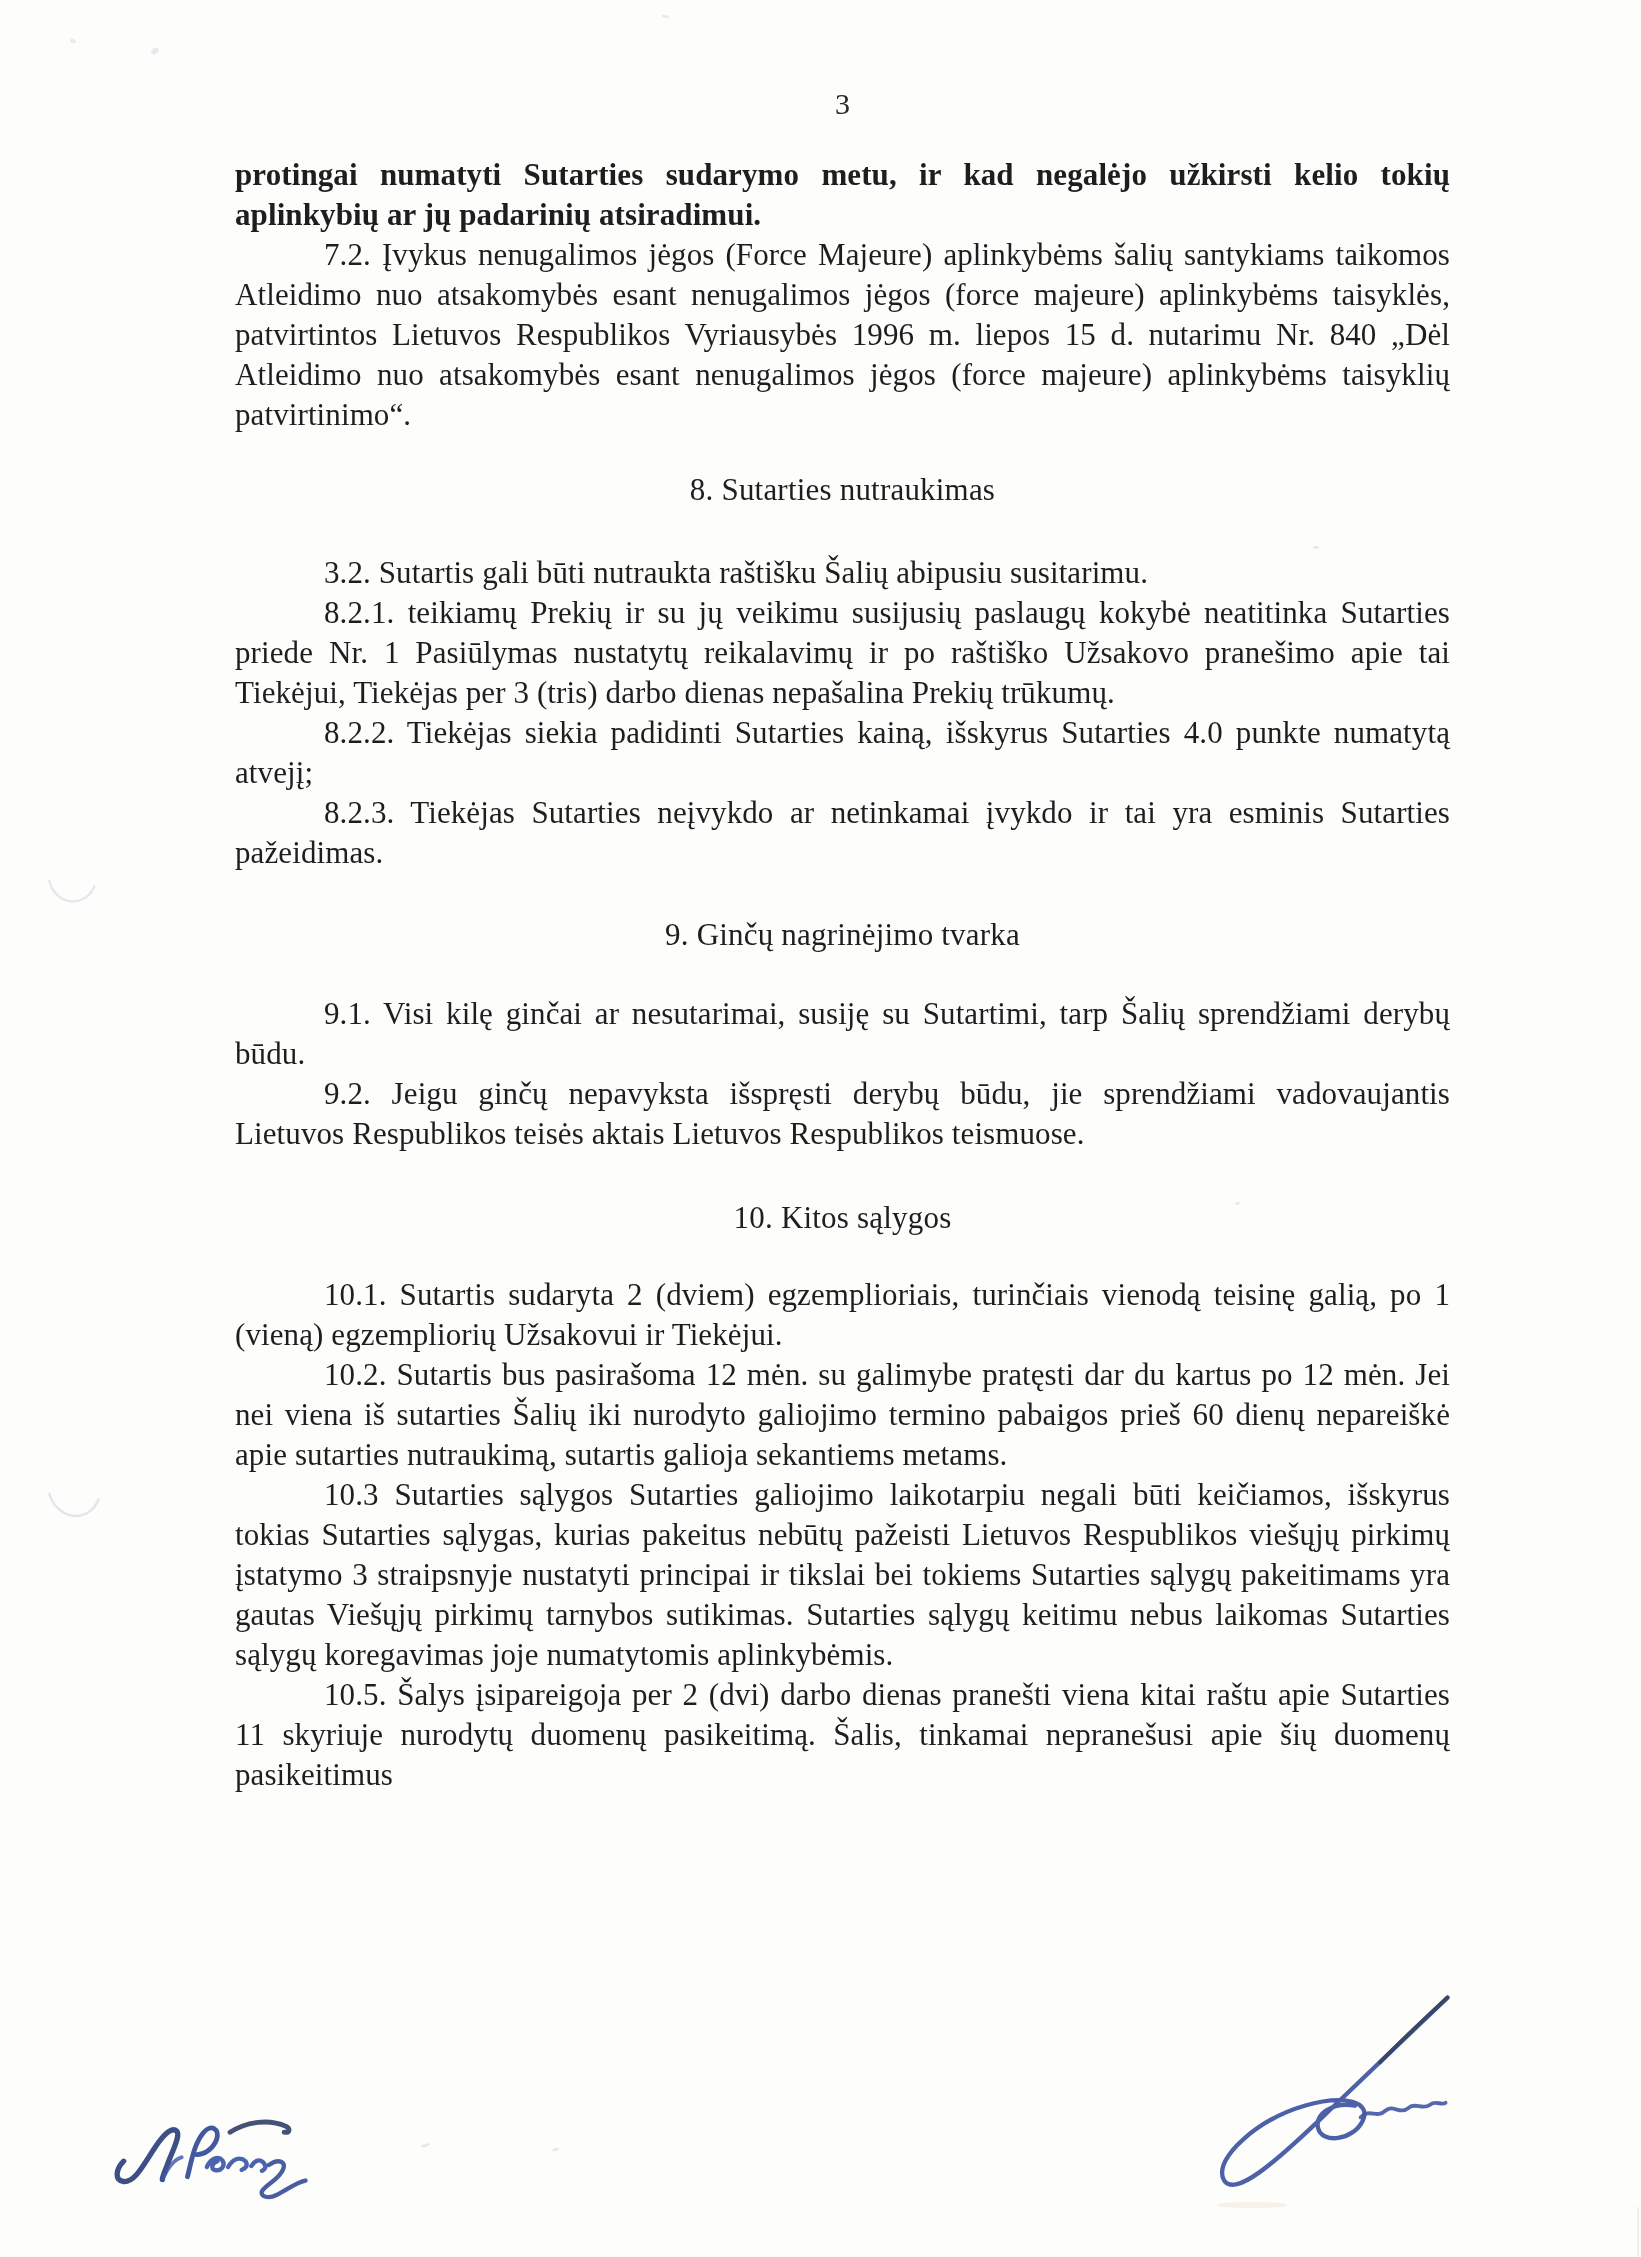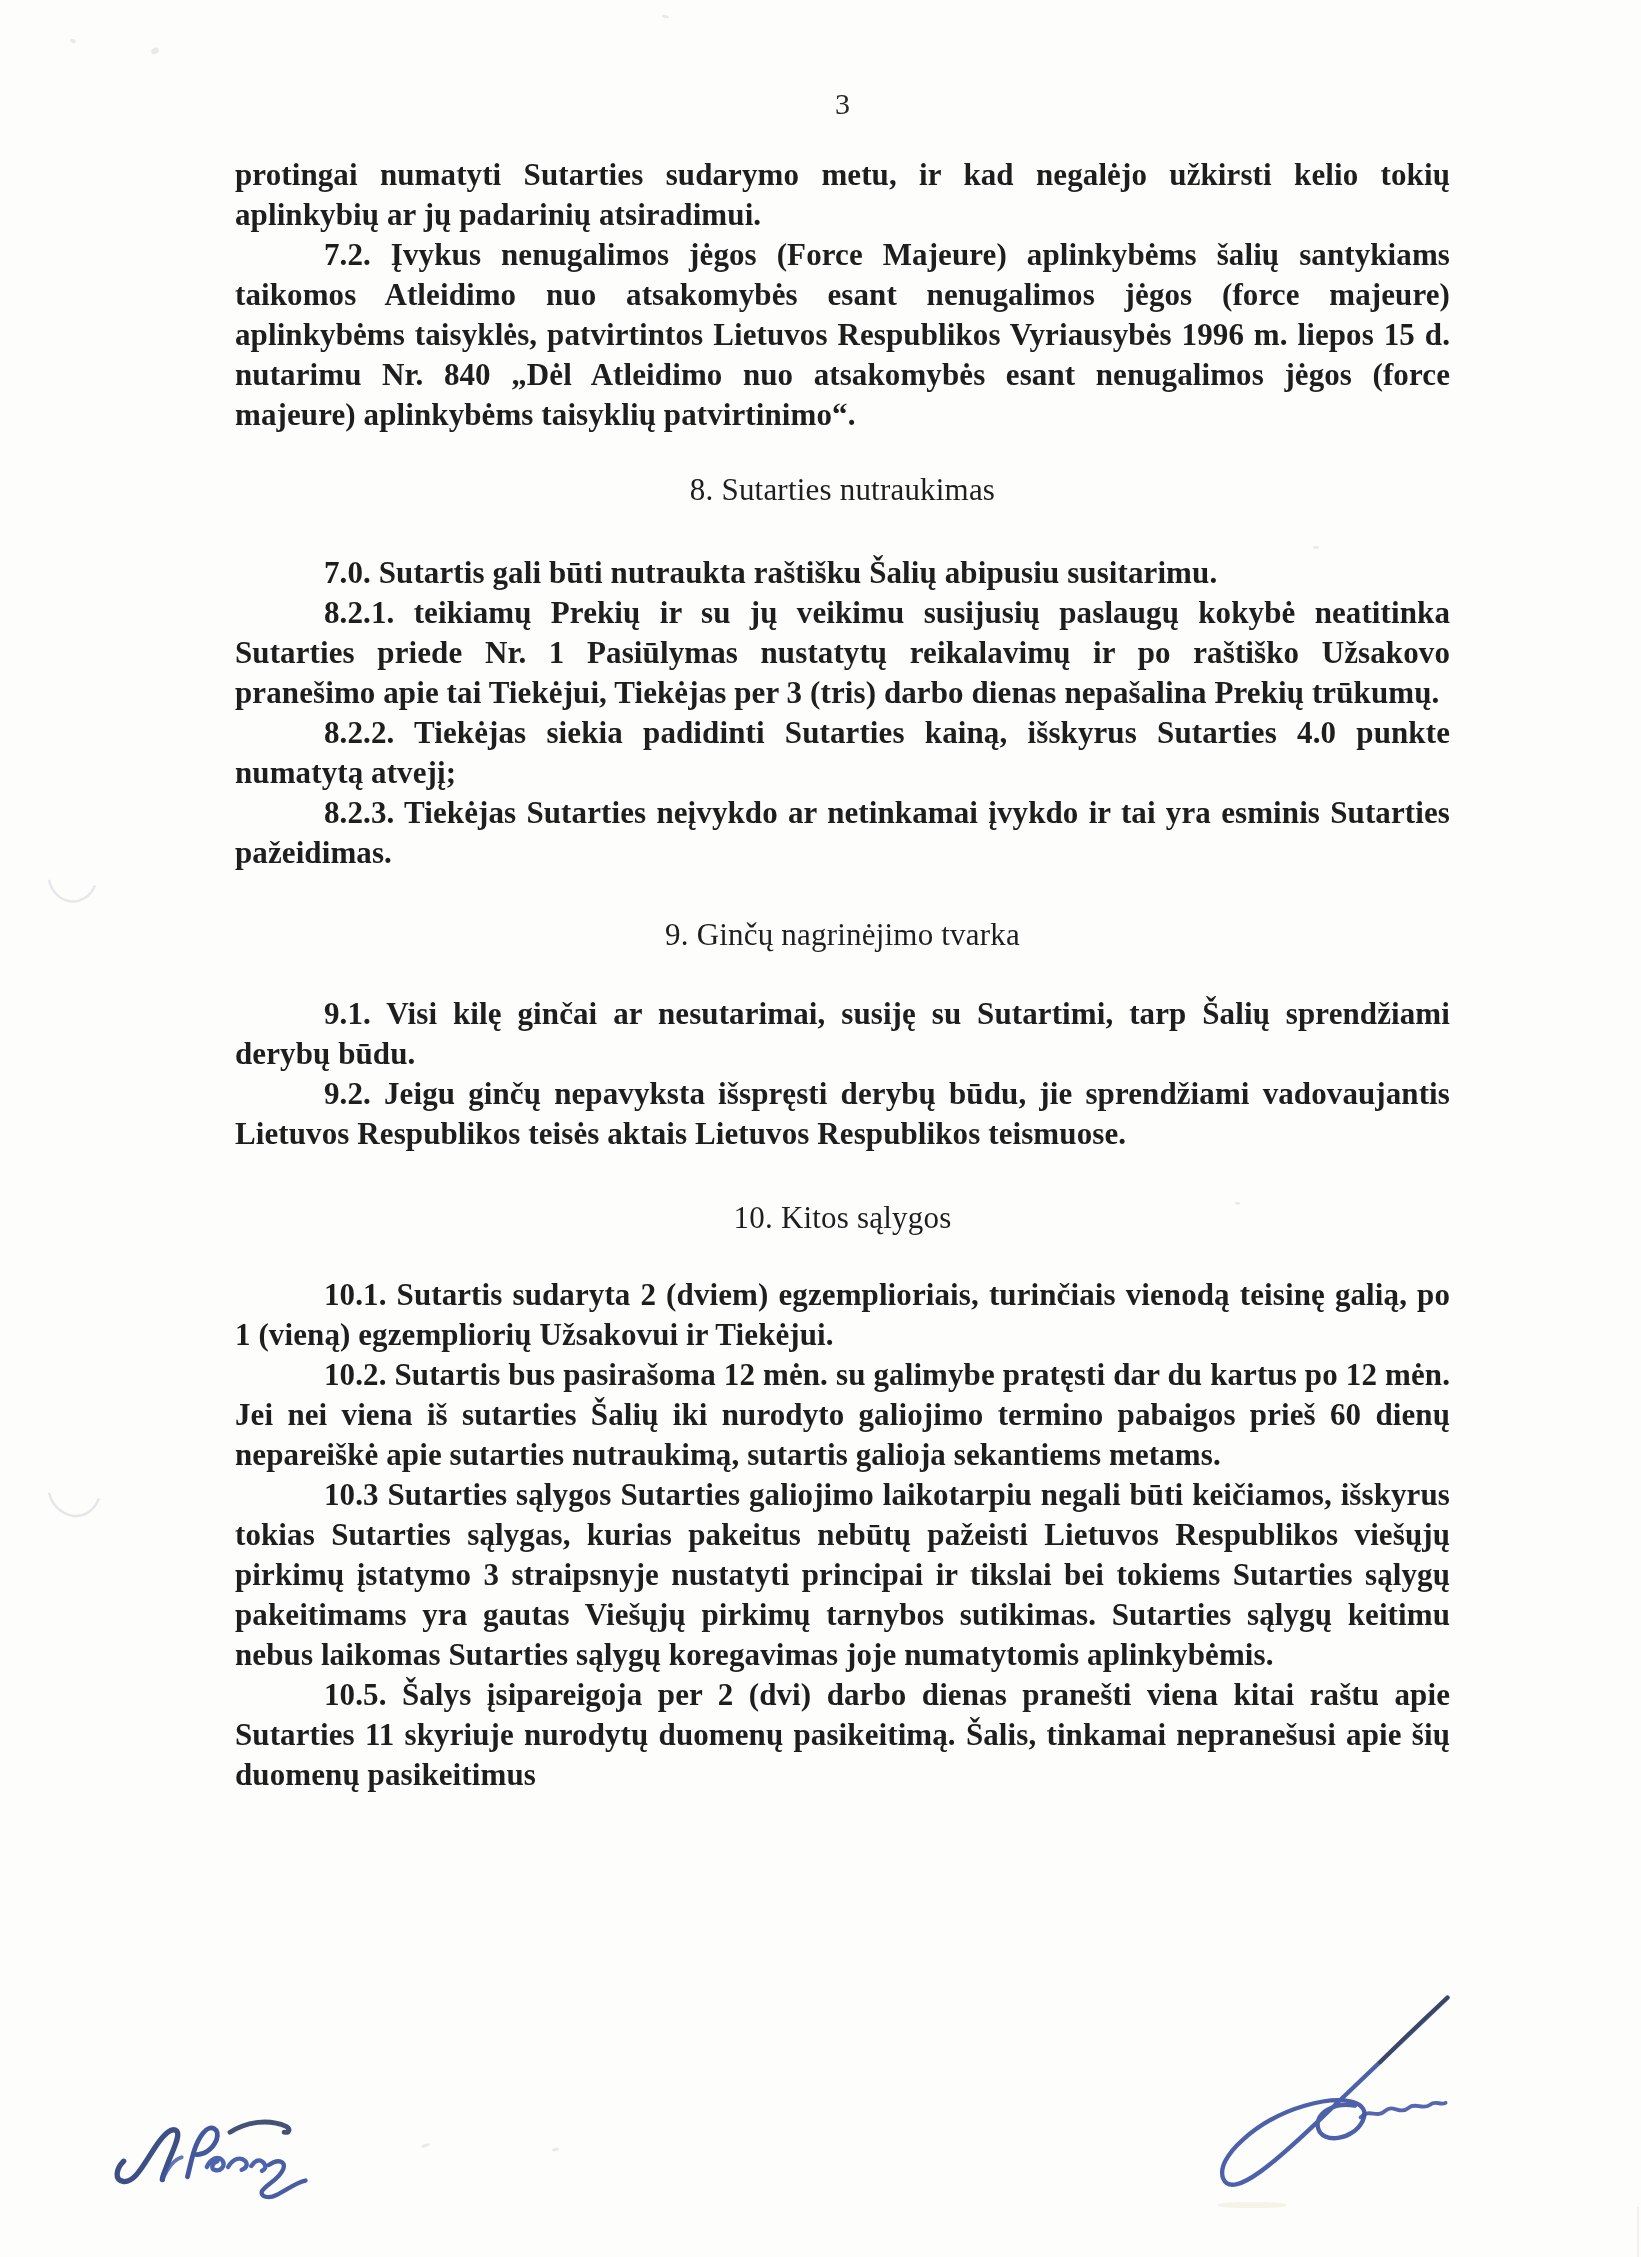--- a/index.html
+++ b/index.html
@@ -30,21 +30,21 @@
     position: absolute;
     left: 235px;
     top: 155px;
     width: 1215px;
     font-size: 31px;
     line-height: 40px;
     text-align: justify;
     letter-spacing: 0.1px;
   }
   .doc p { margin: 0; padding: 0; }
-  .doc .indent { text-indent: 89px; font-weight: bold; }
+  .doc .indent { text-indent: 89px; }
   .doc .noindent { text-indent: 0; font-weight: bold; }
   .heading {
     font-weight: normal;
     text-align: center;
     text-indent: 0;
     letter-spacing: 0.2px;
   }
   .heading-8  { margin: 35px 0 43px 0 !important; }
   .heading-9  { margin: 42px 0 39px 0 !important; text-align: center; }
   .heading-10 { margin: 44px 0 37px 0 !important; }
@@ -78,21 +78,21 @@
 <body>
 
 <div class="page">
 
   <div class="page-number">3</div>
 
   <div class="doc">
     <p class="noindent">protingai numatyti Sutarties sudarymo metu, ir kad negalėjo užkirsti kelio tokių aplinkybių ar jų padarinių atsiradimui.</p>
     <p class="indent">7.2. Įvykus nenugalimos jėgos (Force Majeure) aplinkybėms šalių santykiams taikomos Atleidimo nuo atsakomybės esant nenugalimos jėgos (force majeure) aplinkybėms taisyklės, patvirtintos Lietuvos Respublikos Vyriausybės 1996 m. liepos 15 d. nutarimu Nr. 840 „Dėl Atleidimo nuo atsakomybės esant nenugalimos jėgos (force majeure) aplinkybėms taisyklių patvirtinimo“.</p>
     <p class="heading heading-8">8. Sutarties nutraukimas</p>
-    <p class="indent">7.0. Sutartis gali būti nutraukta raštišku Šalių abipusiu susitarimu.</p>
+    <p class="indent">3.2. Sutartis gali būti nutraukta raštišku Šalių abipusiu susitarimu.</p>
     <p class="indent">8.2.1. teikiamų Prekių ir su jų veikimu susijusių paslaugų kokybė neatitinka Sutarties priede Nr. 1 Pasiūlymas nustatytų reikalavimų ir po raštiško Užsakovo pranešimo apie tai Tiekėjui, Tiekėjas per 3 (tris) darbo dienas nepašalina Prekių trūkumų.</p>
     <p class="indent">8.2.2. Tiekėjas siekia padidinti Sutarties kainą, išskyrus Sutarties 4.0 punkte numatytą atvejį;</p>
     <p class="indent">8.2.3. Tiekėjas Sutarties neįvykdo ar netinkamai įvykdo ir tai yra esminis Sutarties pažeidimas.</p>
     <p class="heading heading-9">9. Ginčų nagrinėjimo tvarka</p>
     <p class="indent">9.1. Visi kilę ginčai ar nesutarimai, susiję su Sutartimi, tarp Šalių sprendžiami derybų būdu.</p>
     <p class="indent">9.2. Jeigu ginčų nepavyksta išspręsti derybų būdu, jie sprendžiami vadovaujantis Lietuvos Respublikos teisės aktais Lietuvos Respublikos teismuose.</p>
     <p class="heading heading-10">10. Kitos sąlygos</p>
     <p class="indent">10.1. Sutartis sudaryta 2 (dviem) egzemplioriais, turinčiais vienodą teisinę galią, po 1 (vieną) egzempliorių Užsakovui ir Tiekėjui.</p>
     <p class="indent">10.2. Sutartis bus pasirašoma 12 mėn. su galimybe pratęsti dar du kartus po 12 mėn. Jei nei viena iš sutarties Šalių iki nurodyto galiojimo termino pabaigos prieš 60 dienų nepareiškė apie sutarties nutraukimą, sutartis galioja sekantiems metams.</p>
     <p class="indent">10.3 Sutarties sąlygos Sutarties galiojimo laikotarpiu negali būti keičiamos, išskyrus tokias Sutarties sąlygas, kurias pakeitus nebūtų pažeisti Lietuvos Respublikos viešųjų pirkimų įstatymo 3 straipsnyje nustatyti principai ir tikslai bei tokiems Sutarties sąlygų pakeitimams yra gautas Viešųjų pirkimų tarnybos sutikimas. Sutarties sąlygų keitimu nebus laikomas Sutarties sąlygų koregavimas joje numatytomis aplinkybėmis.</p>

